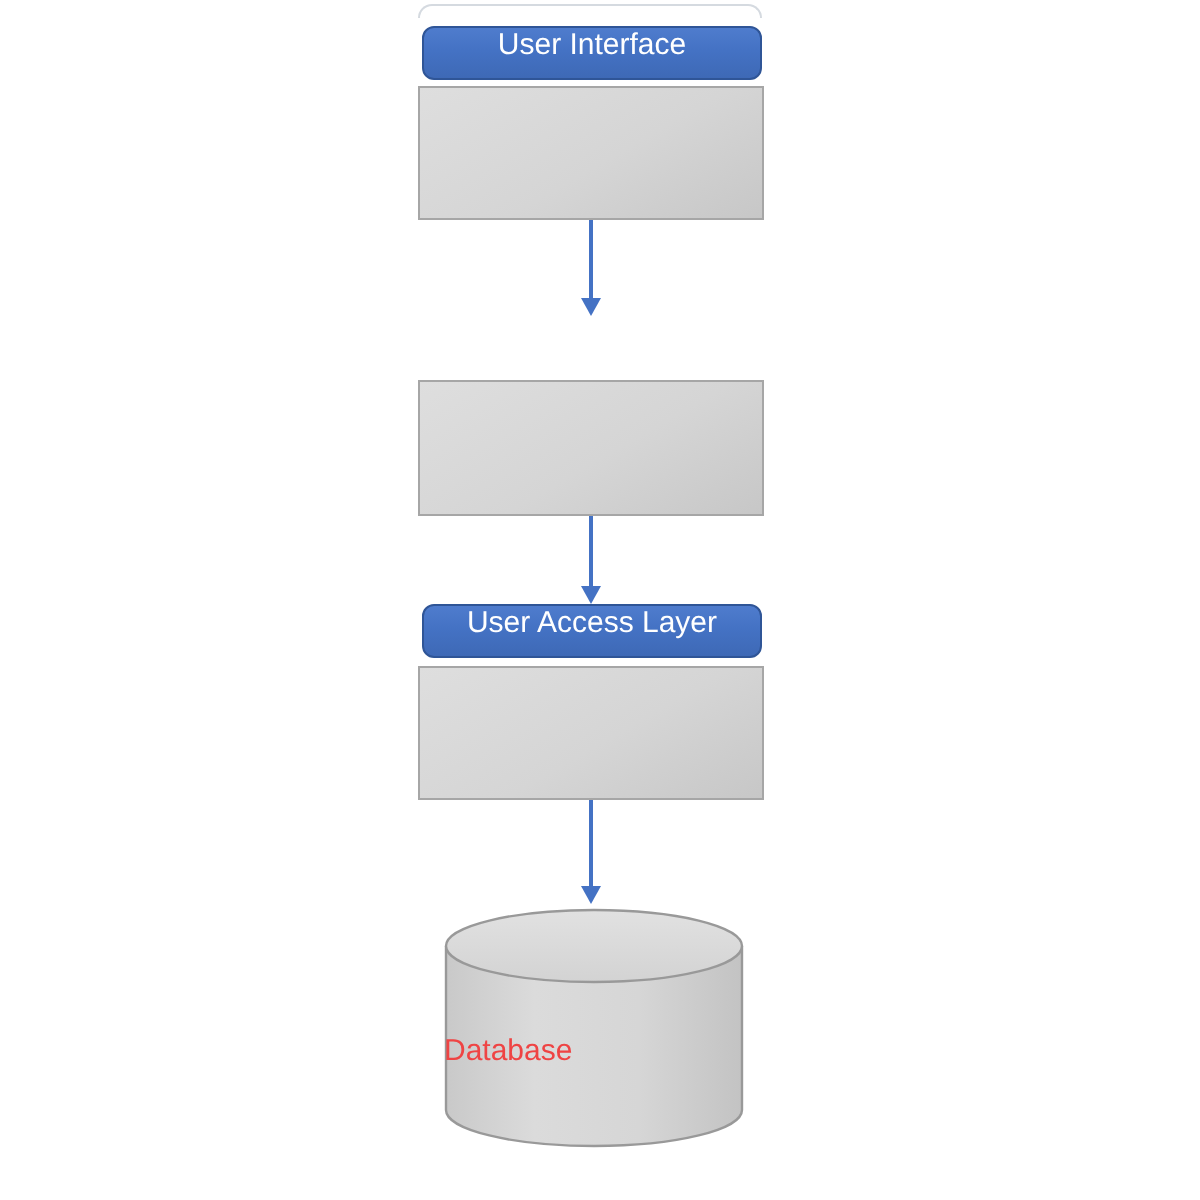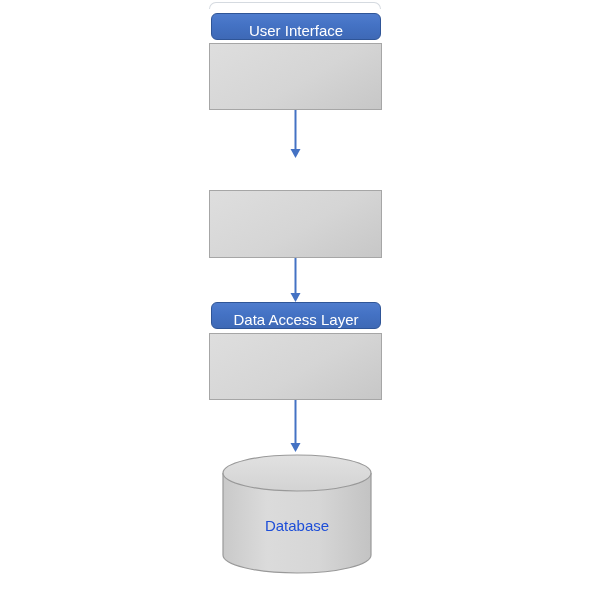--- a/index.html
+++ b/index.html
@@ -29,21 +29,21 @@
   .layer-header {
     position: absolute;
     left: 211px;
     width: 170px;
     height: 27px;
     box-sizing: border-box;
     background: linear-gradient(180deg, #4f7ccd 0%, #4472c4 45%, #3e69b6 100%);
     border: 1.5px solid #2f5597;
     border-radius: 6px;
     display: flex;
-    align-items: flex-end;
+    align-items: flex-start;
     justify-content: center;
     color: #ffffff;
     font-size: 15px;
     z-index: 2;
   }
   .layer-body {
     position: absolute;
     left: 209px;
     width: 173px;
     box-sizing: border-box;
@@ -62,23 +62,23 @@
     left: 222px;
     top: 454px;
     width: 150px;
     height: 120px;
   }
   .cylinder-label {
     position: absolute;
     left: 222px;
     top: 517px;
     width: 150px;
-    text-align: center;
+    text-align: left;
     font-size: 15px;
-    color: #1d4ed8;
+    color: #ef4444;
   }
 </style>
 </head>
 <body>
 
 <div class="canvas">
 
   <div class="top-artifact"></div>
 
   <div class="layer-header" style="top:13px">
@@ -92,21 +92,21 @@
   </svg>
 
   <div class="layer-body" style="top:190px; height:68px"></div>
 
   <svg class="arrow" style="top:258px" width="13" height="44" viewBox="0 0 13 44">
     <line x1="6.5" y1="0" x2="6.5" y2="36" stroke-width="2" stroke="#4472C4"></line>
     <polygon points="1.5,35 11.5,35 6.5,44" fill="#4472C4"></polygon>
   </svg>
 
   <div class="layer-header" style="top:302px">
-    <span>Data Access Layer</span>
+    <span>User Access Layer</span>
   </div>
   <div class="layer-body" style="top:333px; height:67px"></div>
 
   <svg class="arrow" style="top:400px" width="13" height="52" viewBox="0 0 13 52">
     <line x1="6.5" y1="0" x2="6.5" y2="44" stroke-width="2" stroke="#4472C4"></line>
     <polygon points="1.5,43 11.5,43 6.5,52" fill="#4472C4"></polygon>
   </svg>
 
   <svg class="cylinder-wrap" width="150" height="120" viewBox="0 0 150 120">
     <defs>

